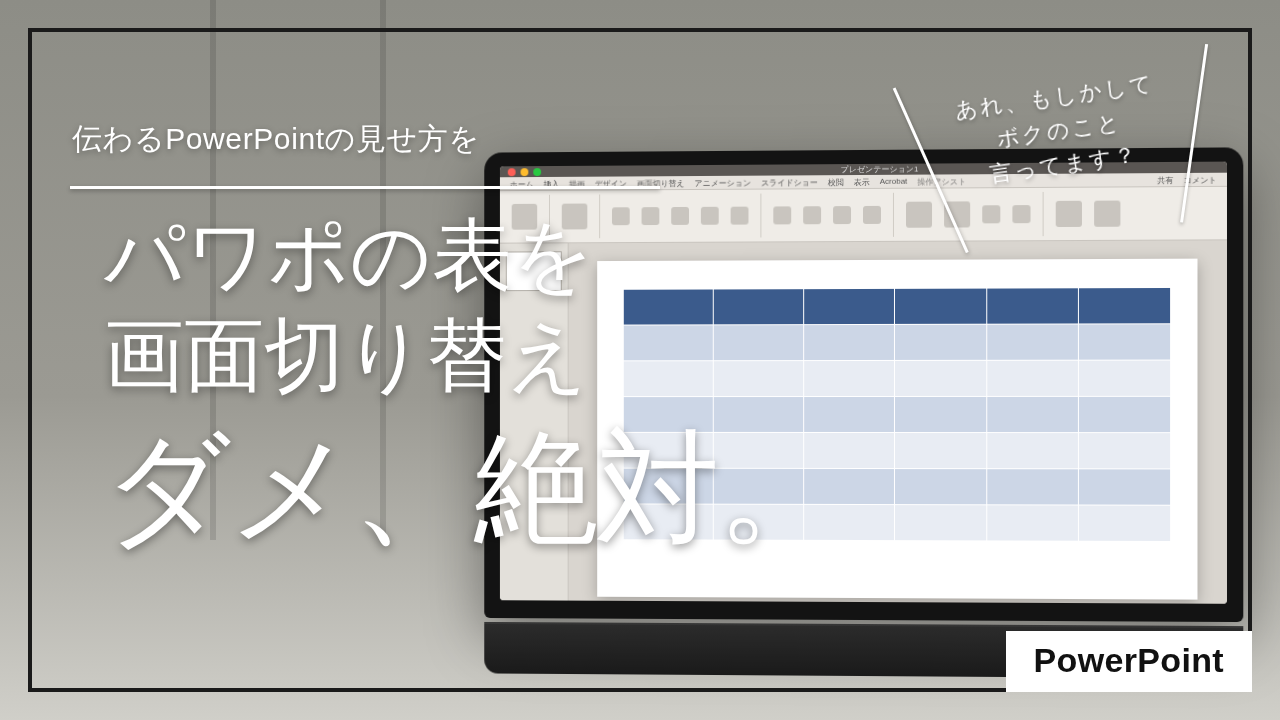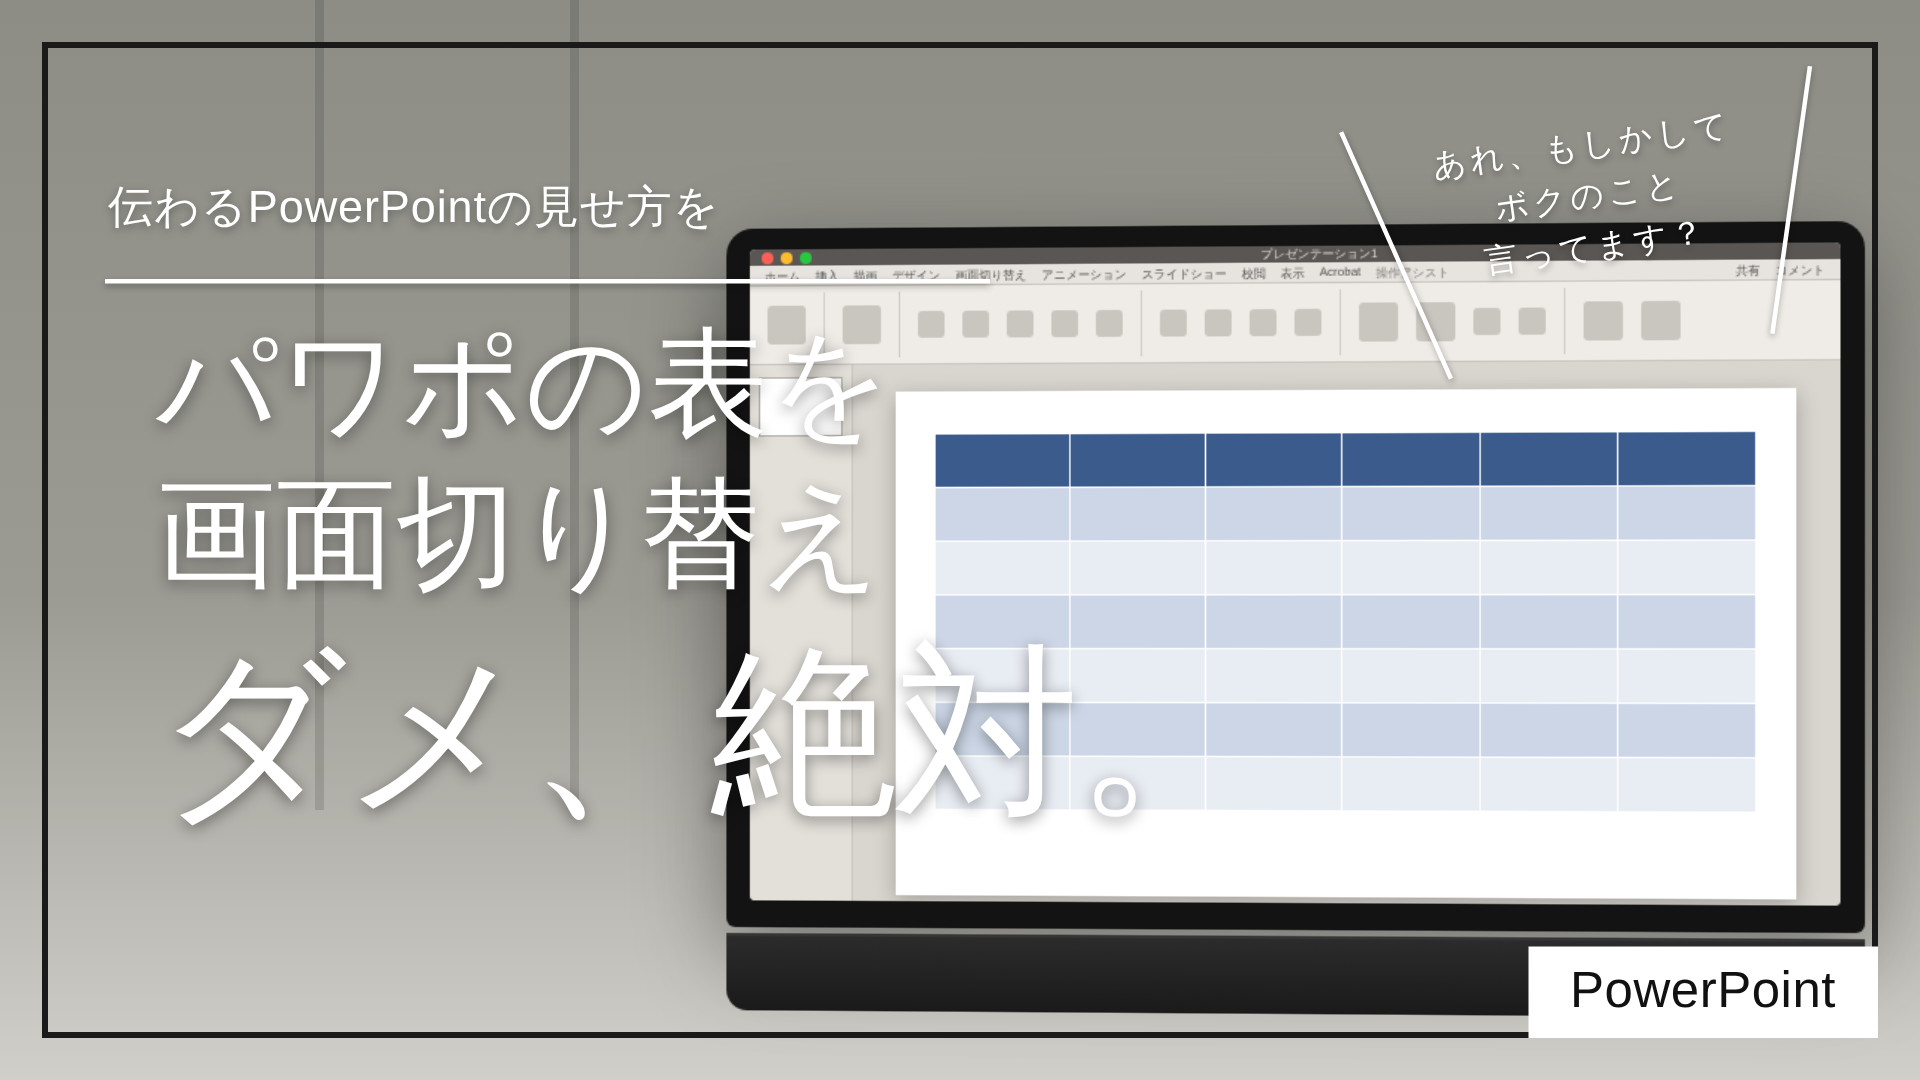--- a/index.html
+++ b/index.html
@@ -217,21 +217,21 @@
   .callout-wrap::after  { right:-34px; transform: rotate(16deg); }
 
   
   .tag {
     position:absolute;
     right: 28px;
     bottom: 28px;
     background:#fff;
     color:#111;
     font-size: 34px;
-    font-weight: 400;
+    font-weight: 700;
     padding: 10px 28px 12px 28px;
     letter-spacing: 0.01em;
   }
 </style>
 </head>
 <body>
 
 <div class="stage">
   <div class="bg-lines"></div>
 

